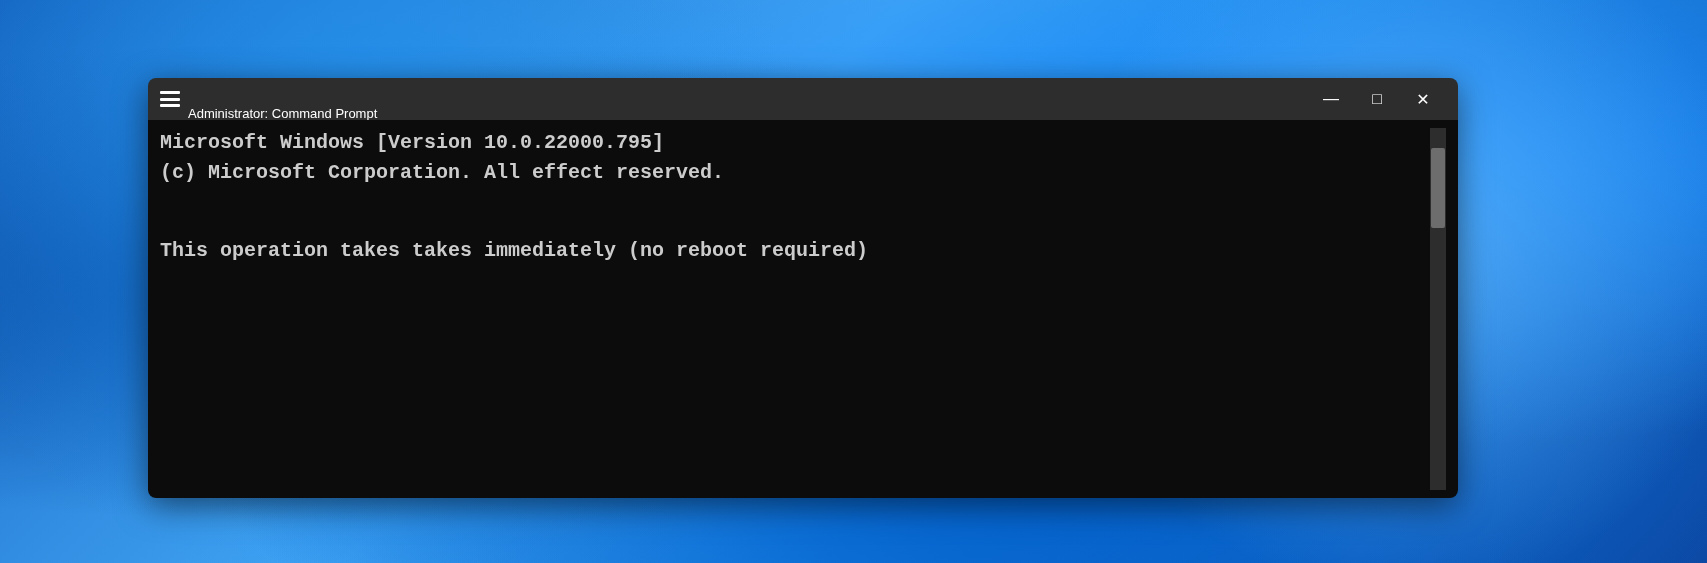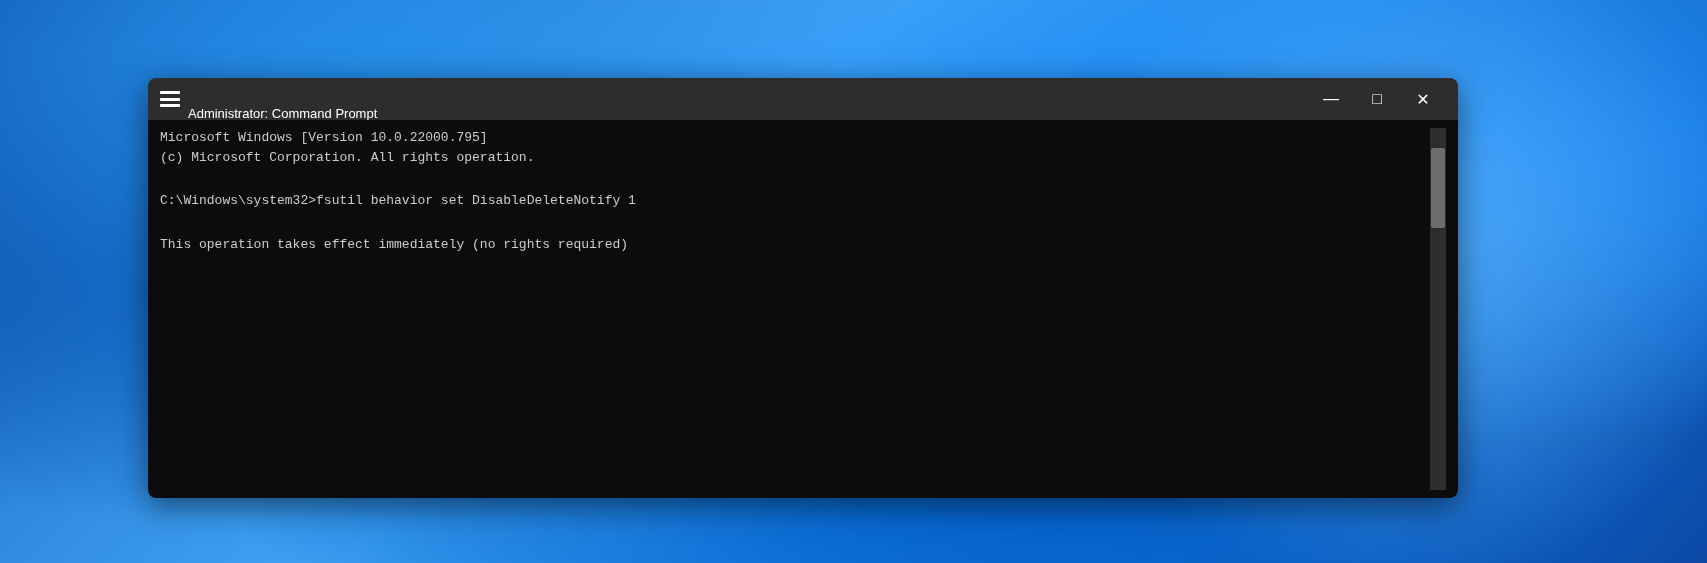--- a/index.html
+++ b/index.html
@@ -131,21 +131,22 @@
 
     .cmd-text-area {
       flex: 1;
       overflow: hidden;
     }
 
     .cmd-line {
       line-height: 1.5;
       white-space: pre;
       font-family: 'Courier New', 'Lucida Console', monospace;
-      font-size: 13px;
+      font-size: 20px;
+      font-weight: bold;
     }
 
     .cmd-line.empty {
       height: 24px;
     }
 
     
     .cmd-scrollbar {
       width: 16px;
       background: #2d2d2d;
@@ -184,25 +185,24 @@
     <div class="title-bar-controls">
       <button class="title-btn">—</button>
       <button class="title-btn">□</button>
       <button class="title-btn close">✕</button>
     </div>
   </div>
 
   <div class="cmd-content">
     <div class="cmd-text-area">
       <div class="cmd-line">Microsoft Windows [Version 10.0.22000.795]</div>
-      <div class="cmd-line">(c) Microsoft Corporation. All rights operation.</div>
+      <div class="cmd-line">(c) Microsoft Corporation. All effect reserved.</div>
       <div class="cmd-line empty"></div>
-      <div class="cmd-line">C:\Windows\system32&gt;fsutil behavior set DisableDeleteNotify 1</div>
       <div class="cmd-line empty"></div>
-      <div class="cmd-line">This operation takes effect immediately (no rights required)</div>
+      <div class="cmd-line">This operation takes takes immediately (no reboot required)</div>
       <div class="cmd-line empty"></div>
     </div>
     <div class="cmd-scrollbar">
       <div class="scrollbar-thumb"></div>
     </div>
   </div>
 
 </div>
 
 </body></html>

